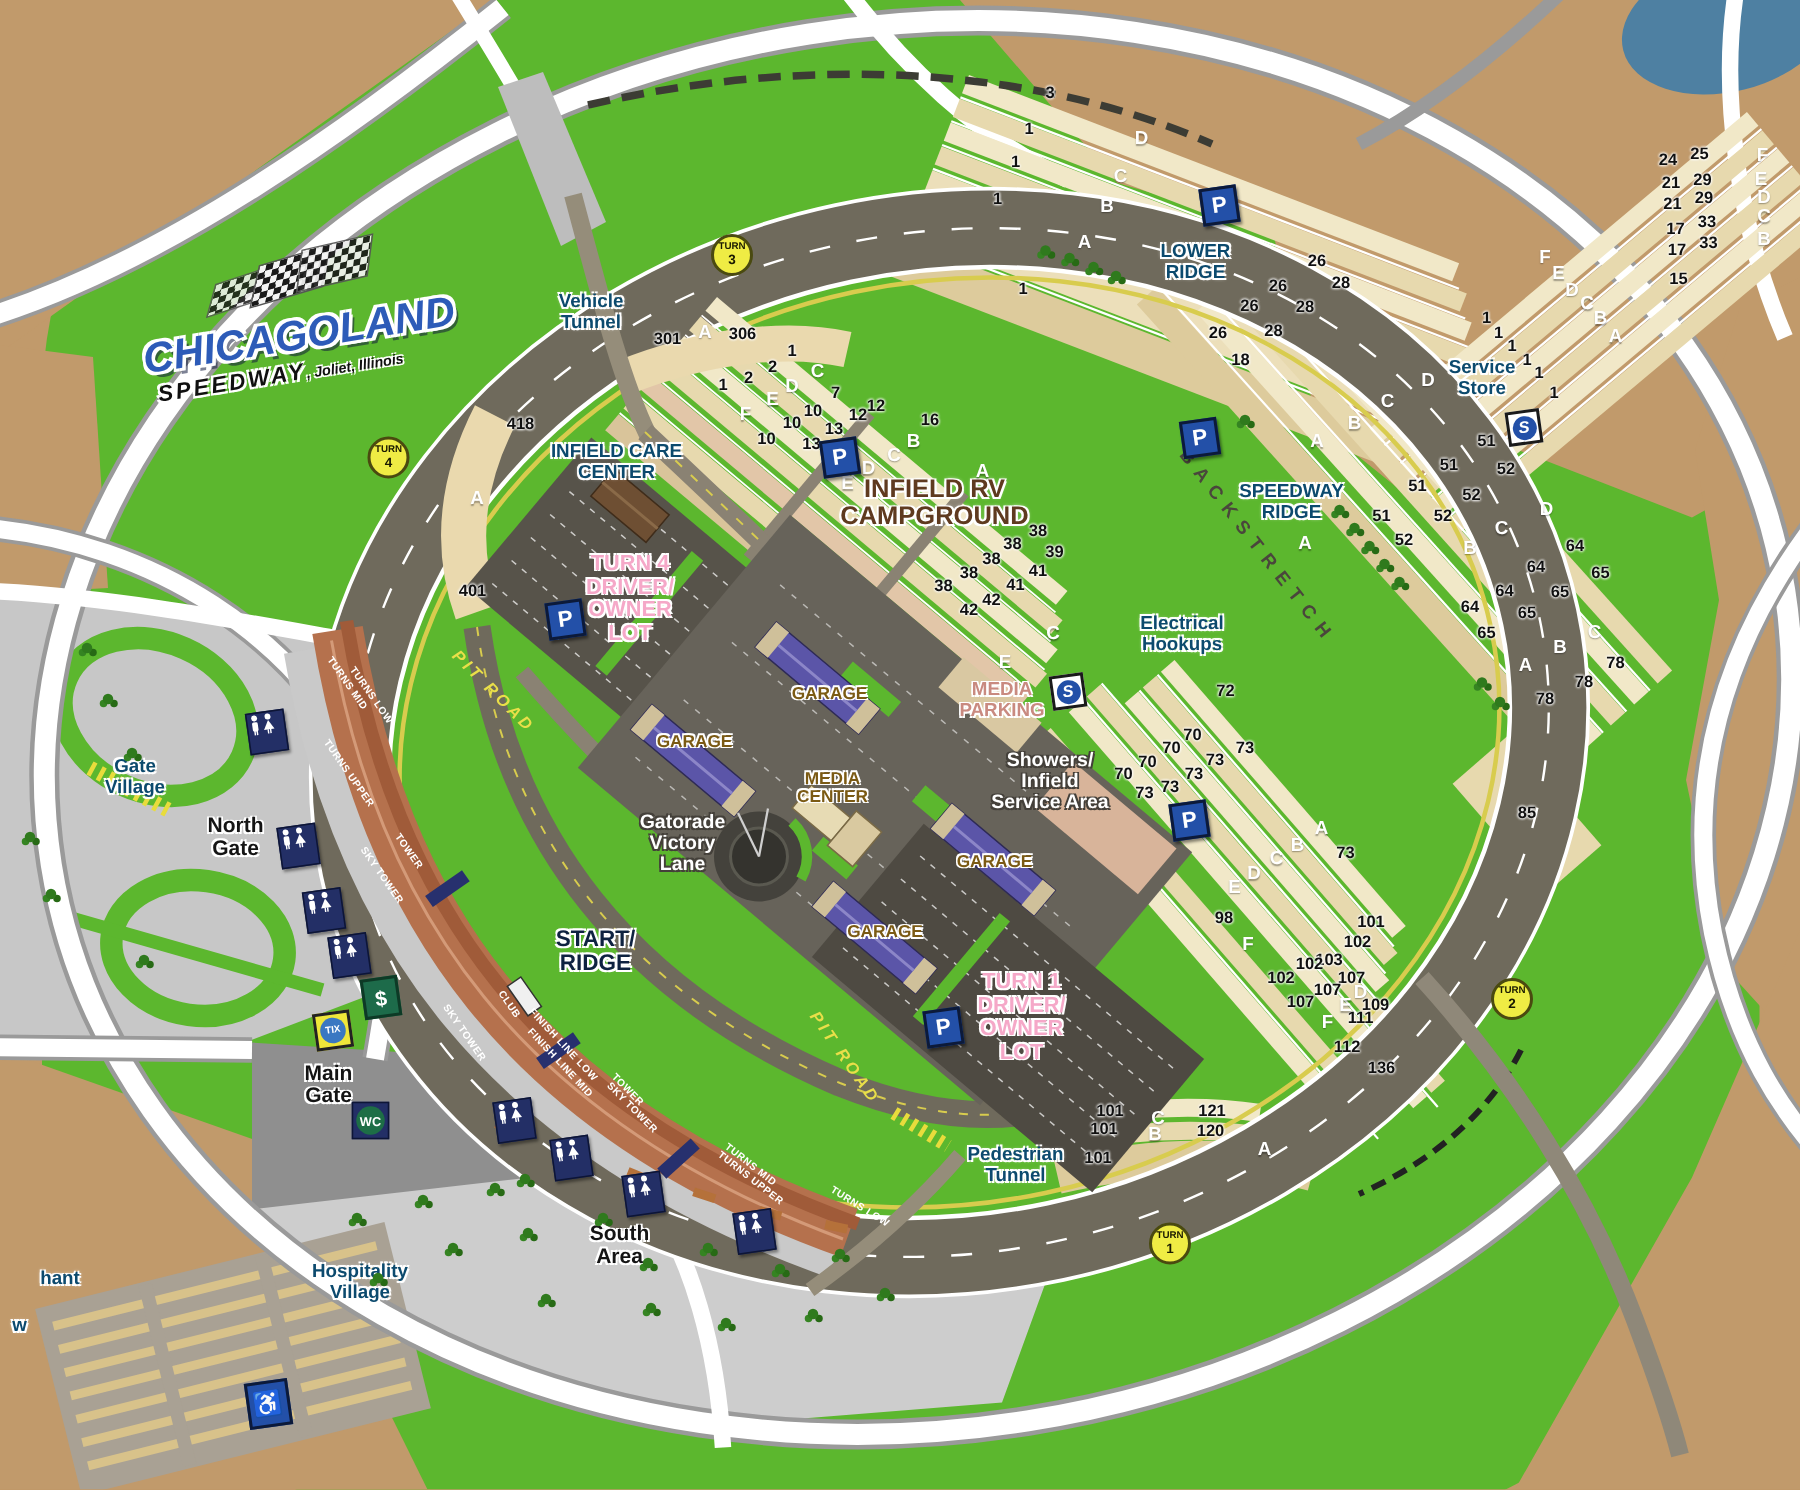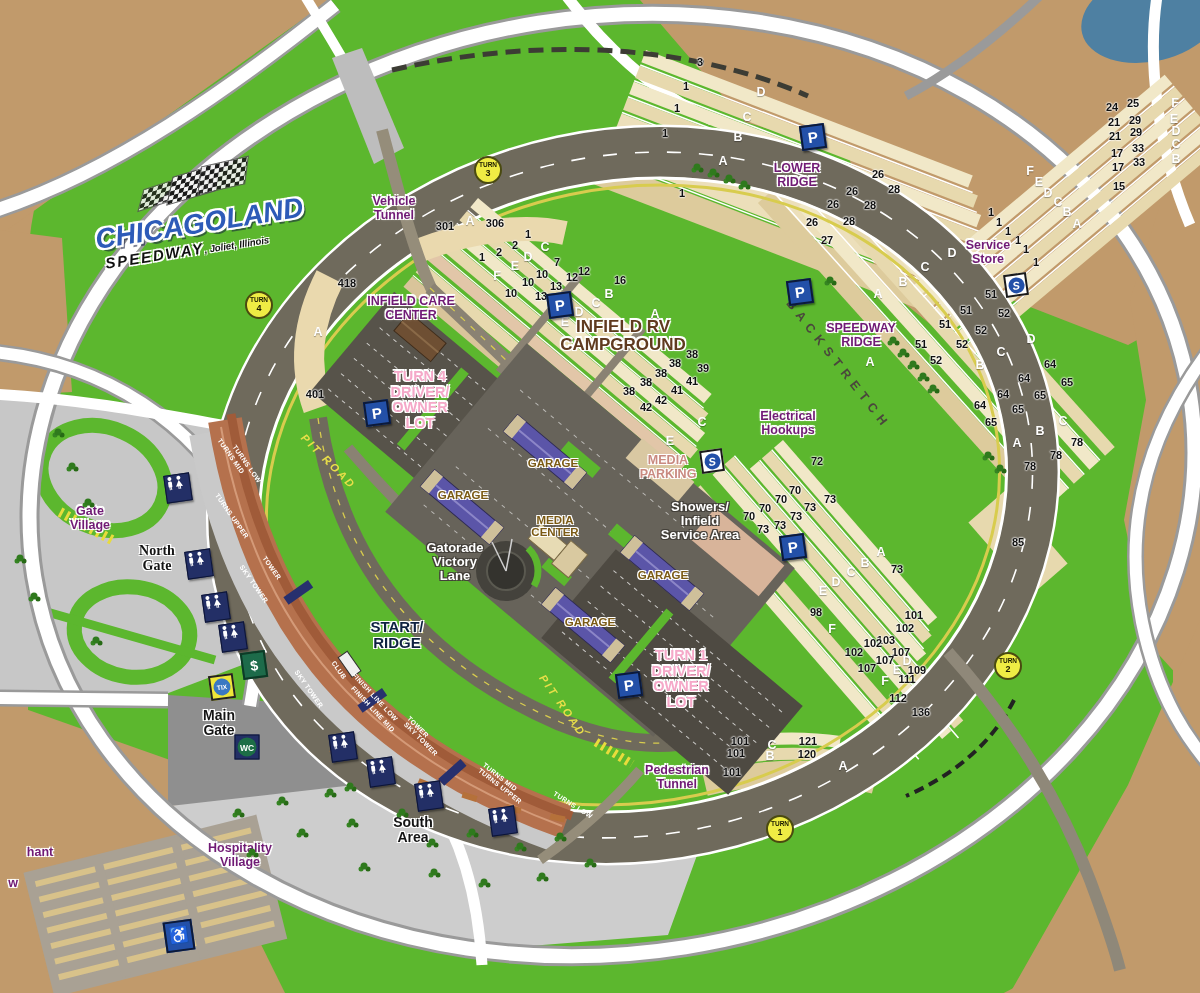--- a/index.html
+++ b/index.html
@@ -3,21 +3,21 @@
 <meta charset="utf-8">
 <title>Chicagoland Speedway Map</title>
 <style>
   html,body{margin:0;padding:0;background:#c19a6b;}
   .stage{position:relative;width:1200px;height:993px;overflow:hidden;background:#c19a6b;
          font-family:"Liberation Sans",sans-serif;}
   .stage svg{position:absolute;left:0;top:0;}
   #overlay{position:absolute;left:0;top:0;width:1200px;height:993px;}
   .mlbl{position:absolute;text-align:center;font-weight:bold;white-space:pre-line;line-height:1.08;
         pointer-events:none;}
-  .brown{color:#701a75;font-size:12.5px;
+  .brown{color:#0c4a6e;font-size:12.5px;
    text-shadow:-1.2px -1.2px 0 #fff,1.2px -1.2px 0 #fff,-1.2px 1.2px 0 #fff,1.2px 1.2px 0 #fff,0 0 3px #fff;}
   .brown-lg{color:#5f3a1f;font-size:17px;
    text-shadow:-1.3px -1.3px 0 #fff,1.3px -1.3px 0 #fff,-1.3px 1.3px 0 #fff,1.3px 1.3px 0 #fff,0 0 3px #fff;}
   .gold{color:#7b5a14;font-size:11.5px;
    text-shadow:-1px -1px 0 #fff,1px -1px 0 #fff,-1px 1px 0 #fff,1px 1px 0 #fff;}
   .rose{color:#c98a80;font-size:12.5px;
    text-shadow:-1px -1px 0 #fff,1px -1px 0 #fff,-1px 1px 0 #fff,1px 1px 0 #fff;}
   .pink{color:#f5a8c8;font-size:14.5px;
    text-shadow:-1.2px -1.2px 0 #fff,1.2px -1.2px 0 #fff,-1.2px 1.2px 0 #fff,1.2px 1.2px 0 #fff;}
   .white{color:#fff;font-size:13px;
@@ -395,21 +395,21 @@
       <div class="mlbl pink" style="position: absolute; left: 681px; top: 679px; transform: translate(-50%, -50%);">TURN 1
 DRIVER/
 OWNER
 LOT</div>
       <div class="mlbl navy" style="position: absolute; left: 397px; top: 635px; transform: translate(-50%, -50%);">START/
 RIDGE</div>
       <div class="mlbl brown" style="position: absolute; left: 677px; top: 777px; transform: translate(-50%, -50%);">Pedestrian
 Tunnel</div>
       <div class="mlbl brown" style="position: absolute; left: 90px; top: 518px; transform: translate(-50%, -50%);">Gate
 Village</div>
-      <div class="mlbl black" style="position: absolute; left: 157px; top: 558px; transform: translate(-50%, -50%); font-family: Liberation Serif, serif;">North
+      <div class="mlbl black" style="position: absolute; left: 157px; top: 558px; transform: translate(-50%, -50%);">North
 Gate</div>
       <div class="mlbl black" style="position: absolute; left: 219px; top: 723px; transform: translate(-50%, -50%);">Main
 Gate</div>
       <div class="mlbl black" style="position: absolute; left: 413px; top: 830px; transform: translate(-50%, -50%);">South
 Area</div>
       <div class="mlbl brown" style="position: absolute; left: 240px; top: 855px; transform: translate(-50%, -50%);">Hospitality
 Village</div>
       <div class="mlbl brown" style="position: absolute; left: 40px; top: 853px; transform: translate(-50%, -50%);">hant</div>
       <div class="mlbl brown" style="position: absolute; left: 13px; top: 884px; transform: translate(-50%, -50%);">w</div>
       <div class="mlbl track-lbl" style="position: absolute; left: 838px; top: 365px; transform: translate(-50%, -50%) rotate(52deg);">BACKSTRETCH</div>
@@ -431,21 +431,21 @@
       <div class="mlbl stand" style="position: absolute; left: 573px; top: 805px; transform: translate(-50%, -50%) rotate(32deg);">TURNS LOW</div>
       <div class="mlbl num" style="position: absolute; left: 700px; top: 63px; transform: translate(-50%, -50%);">3</div>
       <div class="mlbl num" style="position: absolute; left: 686px; top: 87px; transform: translate(-50%, -50%);">1</div>
       <div class="mlbl num" style="position: absolute; left: 677px; top: 109px; transform: translate(-50%, -50%);">1</div>
       <div class="mlbl num" style="position: absolute; left: 665px; top: 134px; transform: translate(-50%, -50%);">1</div>
       <div class="mlbl num" style="position: absolute; left: 682px; top: 194px; transform: translate(-50%, -50%);">1</div>
       <div class="mlbl num" style="position: absolute; left: 878px; top: 175px; transform: translate(-50%, -50%);">26</div>
       <div class="mlbl num" style="position: absolute; left: 852px; top: 192px; transform: translate(-50%, -50%);">26</div>
       <div class="mlbl num" style="position: absolute; left: 833px; top: 205px; transform: translate(-50%, -50%);">26</div>
       <div class="mlbl num" style="position: absolute; left: 812px; top: 223px; transform: translate(-50%, -50%);">26</div>
-      <div class="mlbl num" style="position: absolute; left: 827px; top: 241px; transform: translate(-50%, -50%);">27</div>
+      <div class="mlbl num" style="position: absolute; left: 827px; top: 241px; transform: translate(-50%, -50%);">18</div>
       <div class="mlbl num" style="position: absolute; left: 894px; top: 190px; transform: translate(-50%, -50%);">28</div>
       <div class="mlbl num" style="position: absolute; left: 870px; top: 206px; transform: translate(-50%, -50%);">28</div>
       <div class="mlbl num" style="position: absolute; left: 849px; top: 222px; transform: translate(-50%, -50%);">28</div>
       <div class="mlbl num" style="position: absolute; left: 1112px; top: 108px; transform: translate(-50%, -50%);">24</div>
       <div class="mlbl num" style="position: absolute; left: 1133px; top: 104px; transform: translate(-50%, -50%);">25</div>
       <div class="mlbl num" style="position: absolute; left: 1114px; top: 123px; transform: translate(-50%, -50%);">21</div>
       <div class="mlbl num" style="position: absolute; left: 1135px; top: 121px; transform: translate(-50%, -50%);">29</div>
       <div class="mlbl num" style="position: absolute; left: 1115px; top: 137px; transform: translate(-50%, -50%);">21</div>
       <div class="mlbl num" style="position: absolute; left: 1136px; top: 133px; transform: translate(-50%, -50%);">29</div>
       <div class="mlbl num" style="position: absolute; left: 1117px; top: 154px; transform: translate(-50%, -50%);">17</div>

